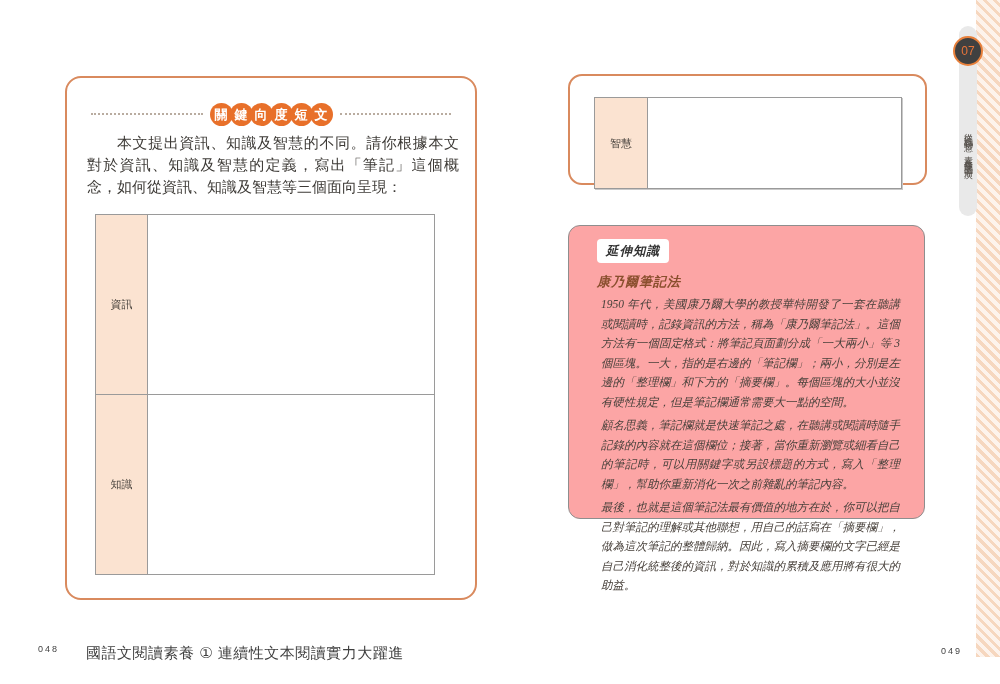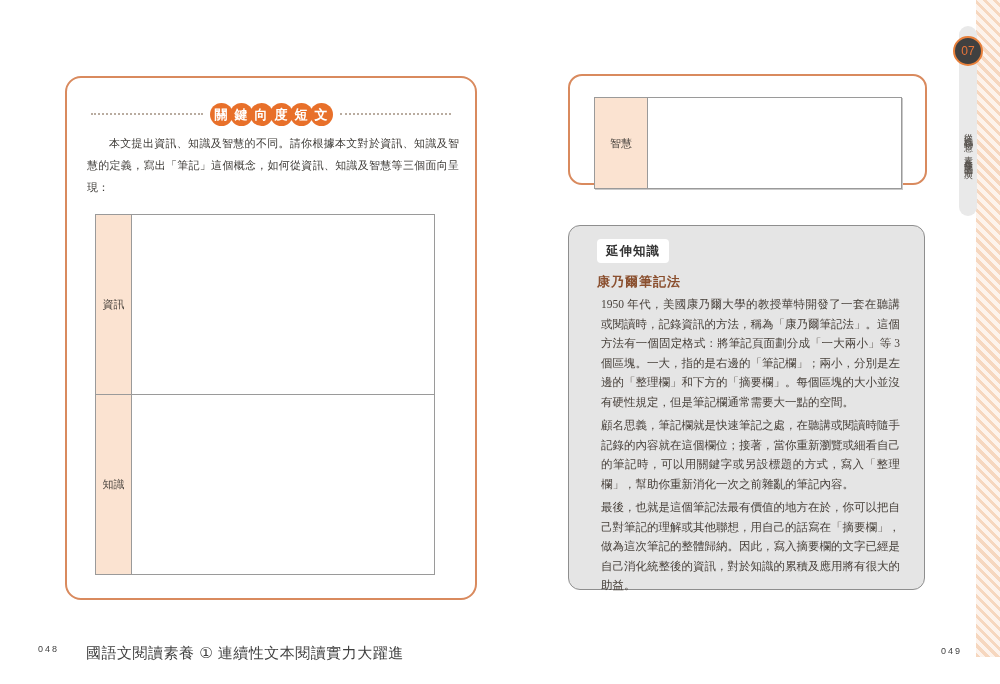--- a/index.html
+++ b/index.html
@@ -13,42 +13,42 @@
   .badge-row{position:absolute;left:24px;right:24px;top:24px;height:24px;
              display:flex;align-items:center;gap:7px;}
   .dots{flex:1;height:0;border-top:2px dotted #b9aca0;}
   .badge{display:flex;align-items:center;}
   .badge-char{width:23px;height:23px;border-radius:50%;background:#e8702a;color:#ffffff;
               font-weight:bold;font-size:13px;line-height:1;display:flex;align-items:center;
               justify-content:center;margin-left:-3px;}
   .badge-char:first-child{margin-left:0;}
   .intro{position:absolute;left:20px;right:16px;top:54px;margin:0;
          font-family:"Liberation Serif","DejaVu Serif",serif;
-         font-size:11px;line-height:22px;text-align:justify;text-indent:2em;color:#3d3a36;}
+         font-size:15px;line-height:22px;text-align:justify;text-indent:2em;color:#3d3a36;}
   .ws-table{position:absolute;left:28px;top:136px;width:340px;height:361px;
             border:1px solid #9a9a9a;display:flex;flex-direction:column;background:#fff;}
   .ws-row{flex:1;display:flex;min-height:0;}
   .ws-row + .ws-row{border-top:1px solid #9a9a9a;}
-  .ws-label{width:36px;background:#fbe3d1;border-right:1px solid #9a9a9a;
+  .ws-label{width:52px;background:#fbe3d1;border-right:1px solid #9a9a9a;
             display:flex;align-items:center;justify-content:center;
             font-size:11px;color:#4a443e;}
   .ws-space{flex:1;background:#ffffff;}
 
   
   .sheet-right{position:absolute;left:568px;top:74px;width:359px;height:111px;
                border:2px solid #d98a5e;border-radius:14px;background:#fff;}
   .ws-table-sm{position:absolute;left:24px;top:21px;width:308px;height:92px;
                border:1px solid #9a9a9a;display:flex;background:#fff;
                box-shadow:1px 1px 0 #c9c9c9;}
   .ws-table-sm .ws-label{width:53px;}
 
   
-  .ext-box{position:absolute;left:568px;top:225px;width:357px;height:365px;
-           background:#e5e5e5;border:1px solid #8e8e8e;border-radius:12px;
-           padding:13px 20px 0 28px;}
+  .ext-box{position:absolute;left:568px;top:225px;width:357px;height:294px;
+           background:#fca5a5;border:1px solid #8e8e8e;border-radius:12px;
+           padding:13px 20px 0 28px;font-style:italic;}
   .ext-label{display:inline-block;background:#ffffff;border-radius:4px;
              padding:4px 9px 3px 9px;font-weight:bold;font-size:12.5px;color:#333333;
              letter-spacing:1px;}
   .ext-heading{margin:10px 0 4px 0;font-weight:bold;font-size:13px;color:#8a4f2e;
                letter-spacing:1px;}
   .ext-body p{margin:4px;font-family:"Liberation Serif","DejaVu Serif",serif;
               font-size:11.5px;line-height:19.5px;text-align:justify;color:#48413b;}
 
   
   .stripes{position:absolute;left:976px;top:0;width:24px;height:657px;

